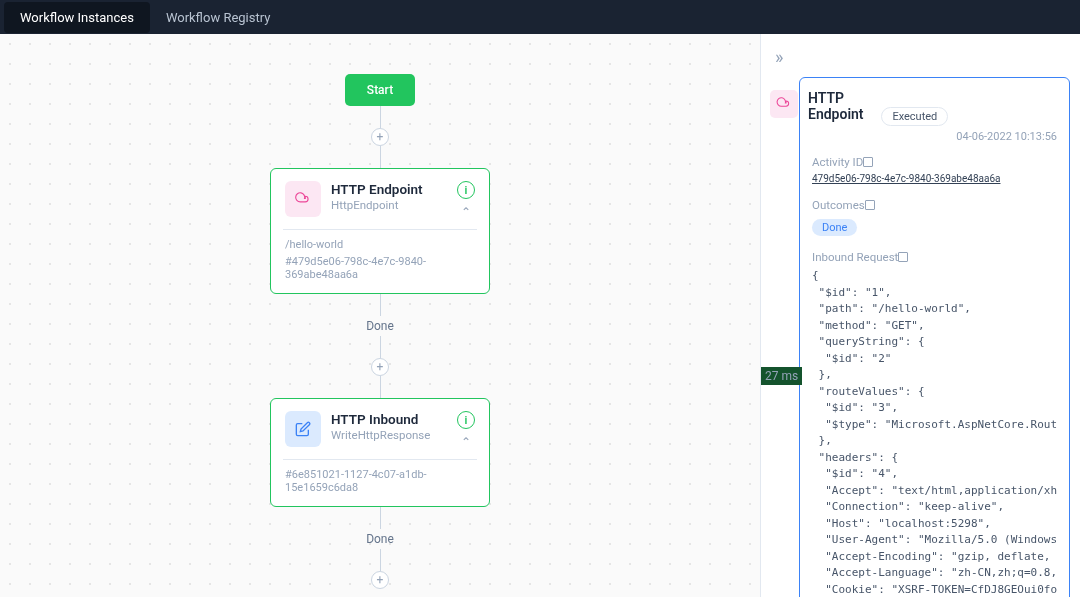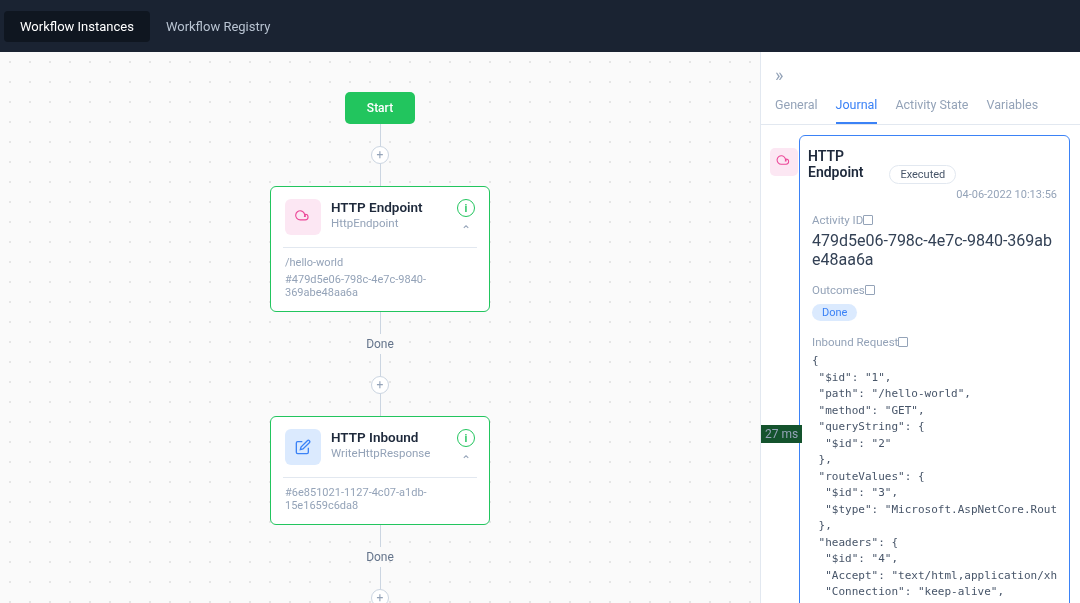--- a/index.html
+++ b/index.html
@@ -1,18 +1,18 @@
 <!DOCTYPE html>
 <html><head>
   <meta charset="utf-8">
   <style>
     * { margin: 0; padding: 0; box-sizing: border-box; }
     body { font-family: -apple-system, BlinkMacSystemFont, "Segoe UI", Roboto, sans-serif; background: #ffffff; width: 1080px; height: 603px; overflow: hidden; }
     
-    .top-nav { background: #1a2332; height: 52px; display: flex; align-items: center; padding: 0 4px; }
+    .top-nav { background: #1a2332; height: 34px; display: flex; align-items: center; padding: 0 4px; }
     .nav-tab { padding: 8px 16px; color: #b8c3d1; font-size: 13px; cursor: pointer; border-radius: 4px; }
     .nav-tab.active { background: #0f1620; color: #ffffff; }
     
     .main-area { display: flex; height: calc(100% - 40px); }
     
     .canvas { flex: 1; position: relative; background: #fafafa; overflow: hidden; }
     .canvas-dots { position: absolute; inset: 0; background-image: radial-gradient(circle, #e5e5e5 1px, transparent 1px); background-size: 20px 20px; }
     
     .flow-container { position: absolute; left: 50%; top: 40px; transform: translateX(-50%); display: flex; flex-direction: column; align-items: center; width: 220px; }
     
@@ -52,21 +52,21 @@
     .journal-card { border: 1.5px solid #3b82f6; border-radius: 6px; padding: 12px; background: #ffffff; margin-left: 28px; }
     .journal-header { display: flex; align-items: flex-start; gap: 10px; margin-bottom: 12px; position: relative; margin-left: -42px; }
     .journal-icon { width: 28px; height: 28px; background: #fce7f3; border-radius: 5px; display: flex; align-items: center; justify-content: center; flex-shrink: 0; }
     .journal-title { font-size: 14px; font-weight: 600; color: #1e293b; flex: 1; }
     .journal-badge { border: 1px solid #e2e8f0; border-radius: 10px; padding: 2px 10px; font-size: 11px; color: #475569; }
     .journal-time { font-size: 11px; color: #94a3b8; margin-top: 40px; }
     .journal-meta-row { display: flex; align-items: center; gap: 6px; }
     
     .journal-section-label { font-size: 11.5px; color: #94a3b8; margin-bottom: 4px; display: flex; align-items: center; }
     .copy-icon-small { width: 10px; height: 10px; border: 1px solid currentColor; border-radius: 1px; display: inline-block; }
-    .journal-value { font-size: 16px; color: #334155; margin-bottom: 14px; word-break: break-all; }
+    .journal-value { font-size: 10px; color: #334155; margin-bottom: 14px; word-break: break-all; text-decoration: underline; }
     
     .outcome-pill { background: #dbeafe; color: #3b82f6; padding: 2px 10px; border-radius: 10px; font-size: 11px; display: inline-block; margin-bottom: 14px; }
     
     .journal-code { font-family: "SFMono-Regular", Consolas, monospace; font-size: 11px; color: #475569; line-height: 1.5; white-space: pre; overflow-x: hidden; }
     
     .cloud-svg { width: 18px; height: 14px; }
     .edit-svg { width: 16px; height: 16px; }
   </style>
 </head>
 <body>
@@ -139,42 +139,36 @@
       <div class="connector-line"></div>
       <div class="connector-circle">+</div>
     </div>
   </div>
 
   <div class="side-panel">
     <div class="panel-collapse">
       <span class="collapse-icon">»</span>
     </div>
 
-    <div class="panel-tabs">
-      <div class="panel-tab">General</div>
-      <div class="panel-tab active">Journal</div>
-      <div class="panel-tab">Activity State</div>
-      <div class="panel-tab">Variables</div>
-    </div>
 
     <div class="journal-body">
       <div class="timeline-marker">27 ms</div>
 
       <div class="journal-card">
         <div class="journal-header">
           <div class="journal-icon">
             <svg class="cloud-svg" viewBox="0 0 24 18" fill="none" stroke="#ec4899" stroke-width="2">
                 <path d="M18 10h-1.26A8 8 0 1 0 9 16h9a5 5 0 0 0 0-10z" transform="scale(0.7) translate(3,1)"></path>
               </svg>
           </div>
           <div style="flex:1">
             <div class="journal-title">HTTP Endpoint</div>
           </div>
           <div class="journal-meta-row" style="flex-direction:column;align-items:flex-end;gap:2px">
-            <div style="display:flex;align-items:center">
+            <div style="display:flex;gap:8px;align-items:center">
               <span class="journal-badge">Executed</span>
               <span class="journal-time">04-06-2022 10:13:56</span>
             </div>
           </div>
         </div>
         
         <div class="journal-section-label">
           <span>Activity ID</span>
           <span class="copy-icon-small"></span>
         </div>

